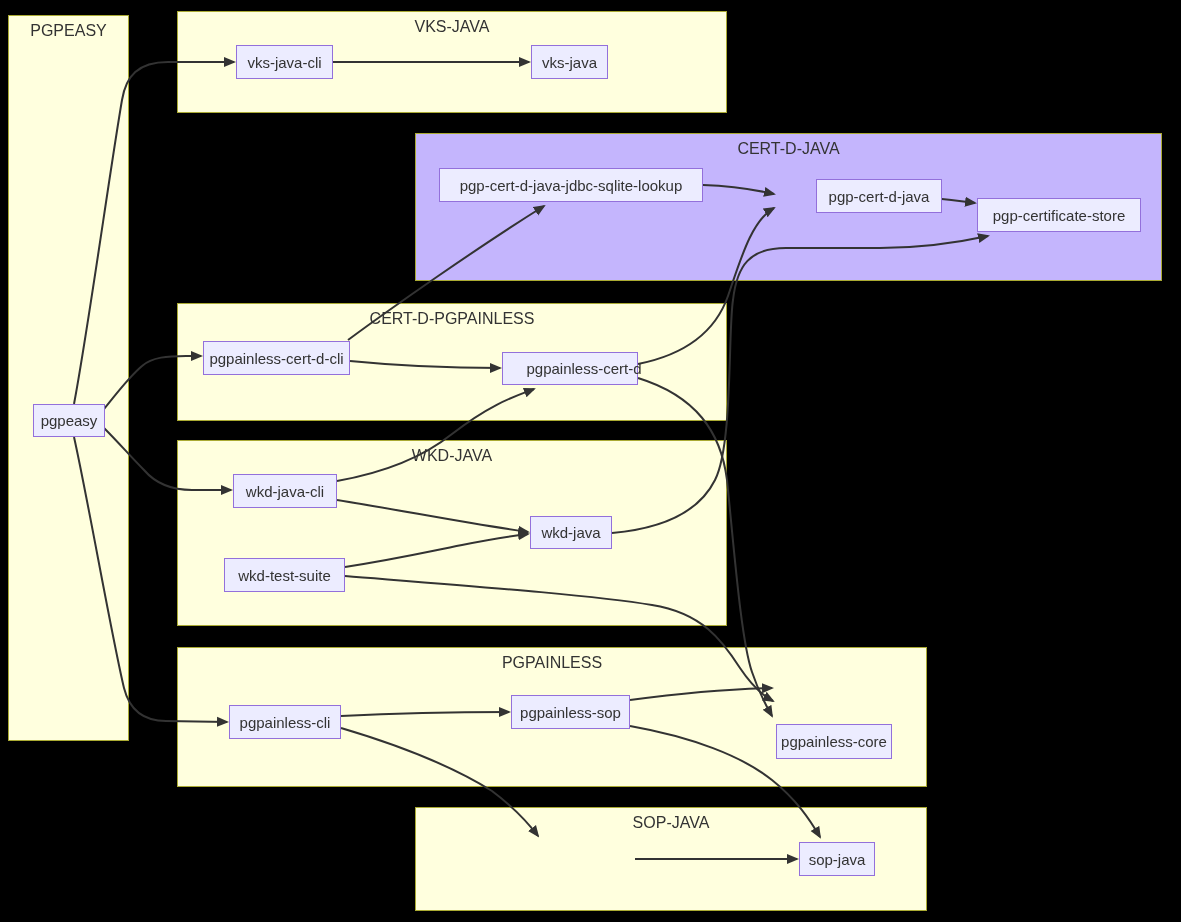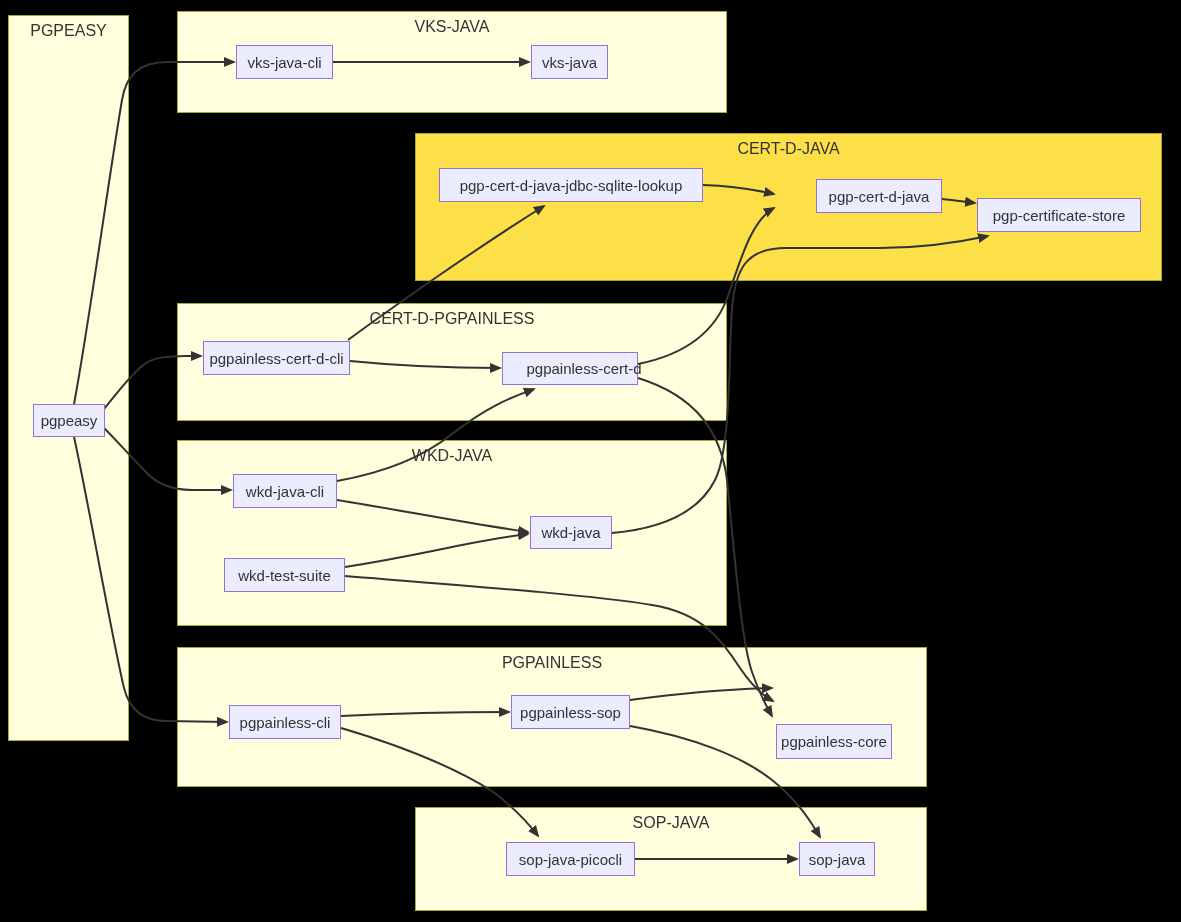--- a/index.html
+++ b/index.html
@@ -41,21 +41,21 @@
 <body>
 
 <div id="canvas">
   <div id="clusters">
       <div class="cluster" style="left: 8px; top: 15px; width: 121px; height: 726px; background: rgb(255, 255, 222); border-color: rgb(170, 170, 51);">
         <div class="cluster-label">PGPEASY</div>
       </div>
       <div class="cluster" style="left: 177px; top: 11px; width: 550px; height: 102px; background: rgb(255, 255, 222); border-color: rgb(170, 170, 51);">
         <div class="cluster-label">VKS-JAVA</div>
       </div>
-      <div class="cluster" style="left: 415px; top: 133px; width: 747px; height: 148px; background: #fde047; border-color: rgb(170, 170, 51);">
+      <div class="cluster" style="left: 415px; top: 133px; width: 747px; height: 148px; background: #c4b5fd; border-color: rgb(170, 170, 51);">
         <div class="cluster-label">CERT-D-JAVA</div>
       </div>
       <div class="cluster" style="left: 177px; top: 303px; width: 550px; height: 118px; background: rgb(255, 255, 222); border-color: rgb(170, 170, 51);">
         <div class="cluster-label">CERT-D-PGPAINLESS</div>
       </div>
       <div class="cluster" style="left: 177px; top: 440px; width: 550px; height: 186px; background: rgb(255, 255, 222); border-color: rgb(170, 170, 51);">
         <div class="cluster-label">WKD-JAVA</div>
       </div>
       <div class="cluster" style="left: 177px; top: 647px; width: 750px; height: 140px; background: rgb(255, 255, 222); border-color: rgb(170, 170, 51);">
         <div class="cluster-label">PGPAINLESS</div>
@@ -128,20 +128,17 @@
       </div>
       <div class="node" style="left: 229px; top: 705px; width: 112px; height: 34px; background: rgb(236, 236, 255); border-color: rgb(147, 112, 219);">
         <span>pgpainless-cli</span>
       </div>
       <div class="node" style="left: 511px; top: 695px; width: 119px; height: 34px; background: rgb(236, 236, 255); border-color: rgb(147, 112, 219);">
         <span>pgpainless-sop</span>
       </div>
       <div class="node" style="left: 776px; top: 684px; width: 116px; height: 35px; background: rgb(236, 236, 255); border-color: rgb(147, 112, 219); margin-top: 40px;">
         <span>pgpainless-core</span>
       </div>
-      <div class="node" style="left: 506px; top: 842px; width: 129px; height: 34px; background: rgb(236, 236, 255); border-color: rgb(147, 112, 219);">
-        <span>sop-java-picocli</span>
-      </div>
       <div class="node" style="left: 799px; top: 842px; width: 76px; height: 34px; background: rgb(236, 236, 255); border-color: rgb(147, 112, 219);">
         <span>sop-java</span>
       </div>
     </div>
 </div>
 
 </body></html>

